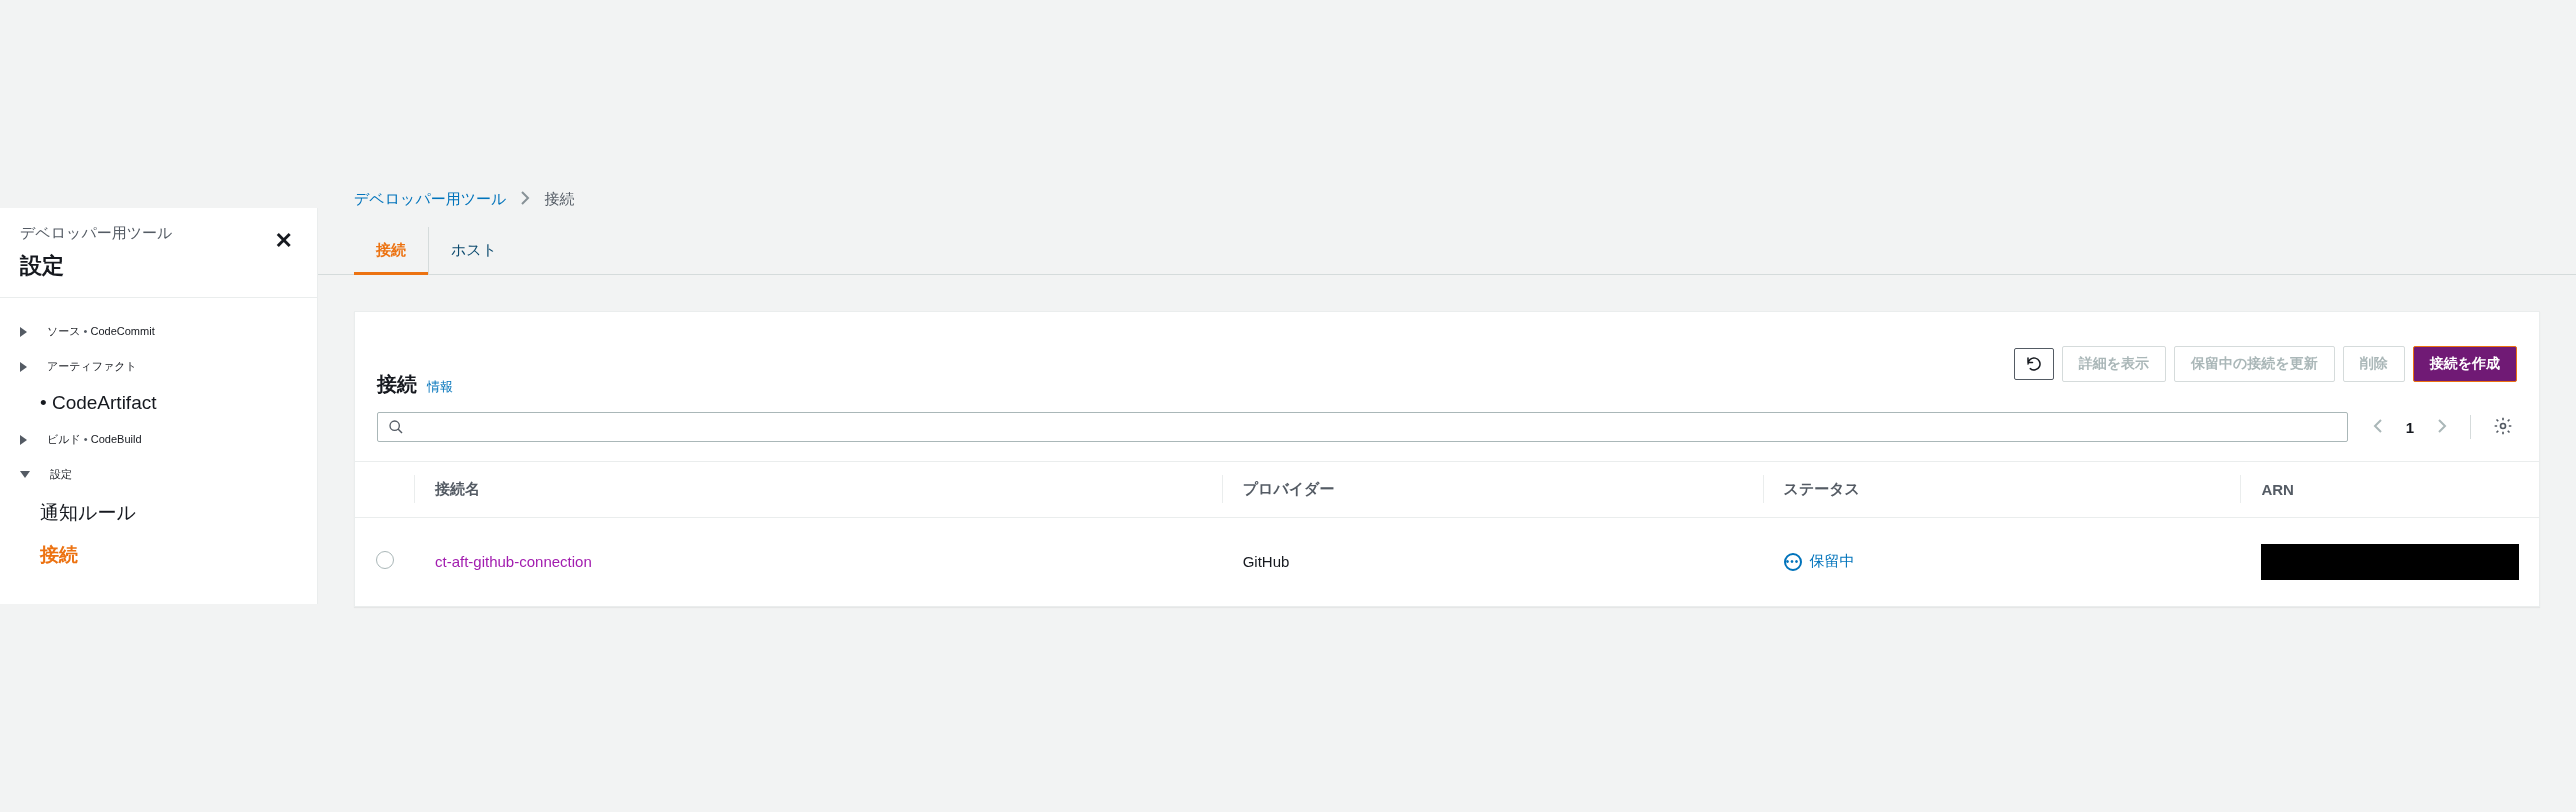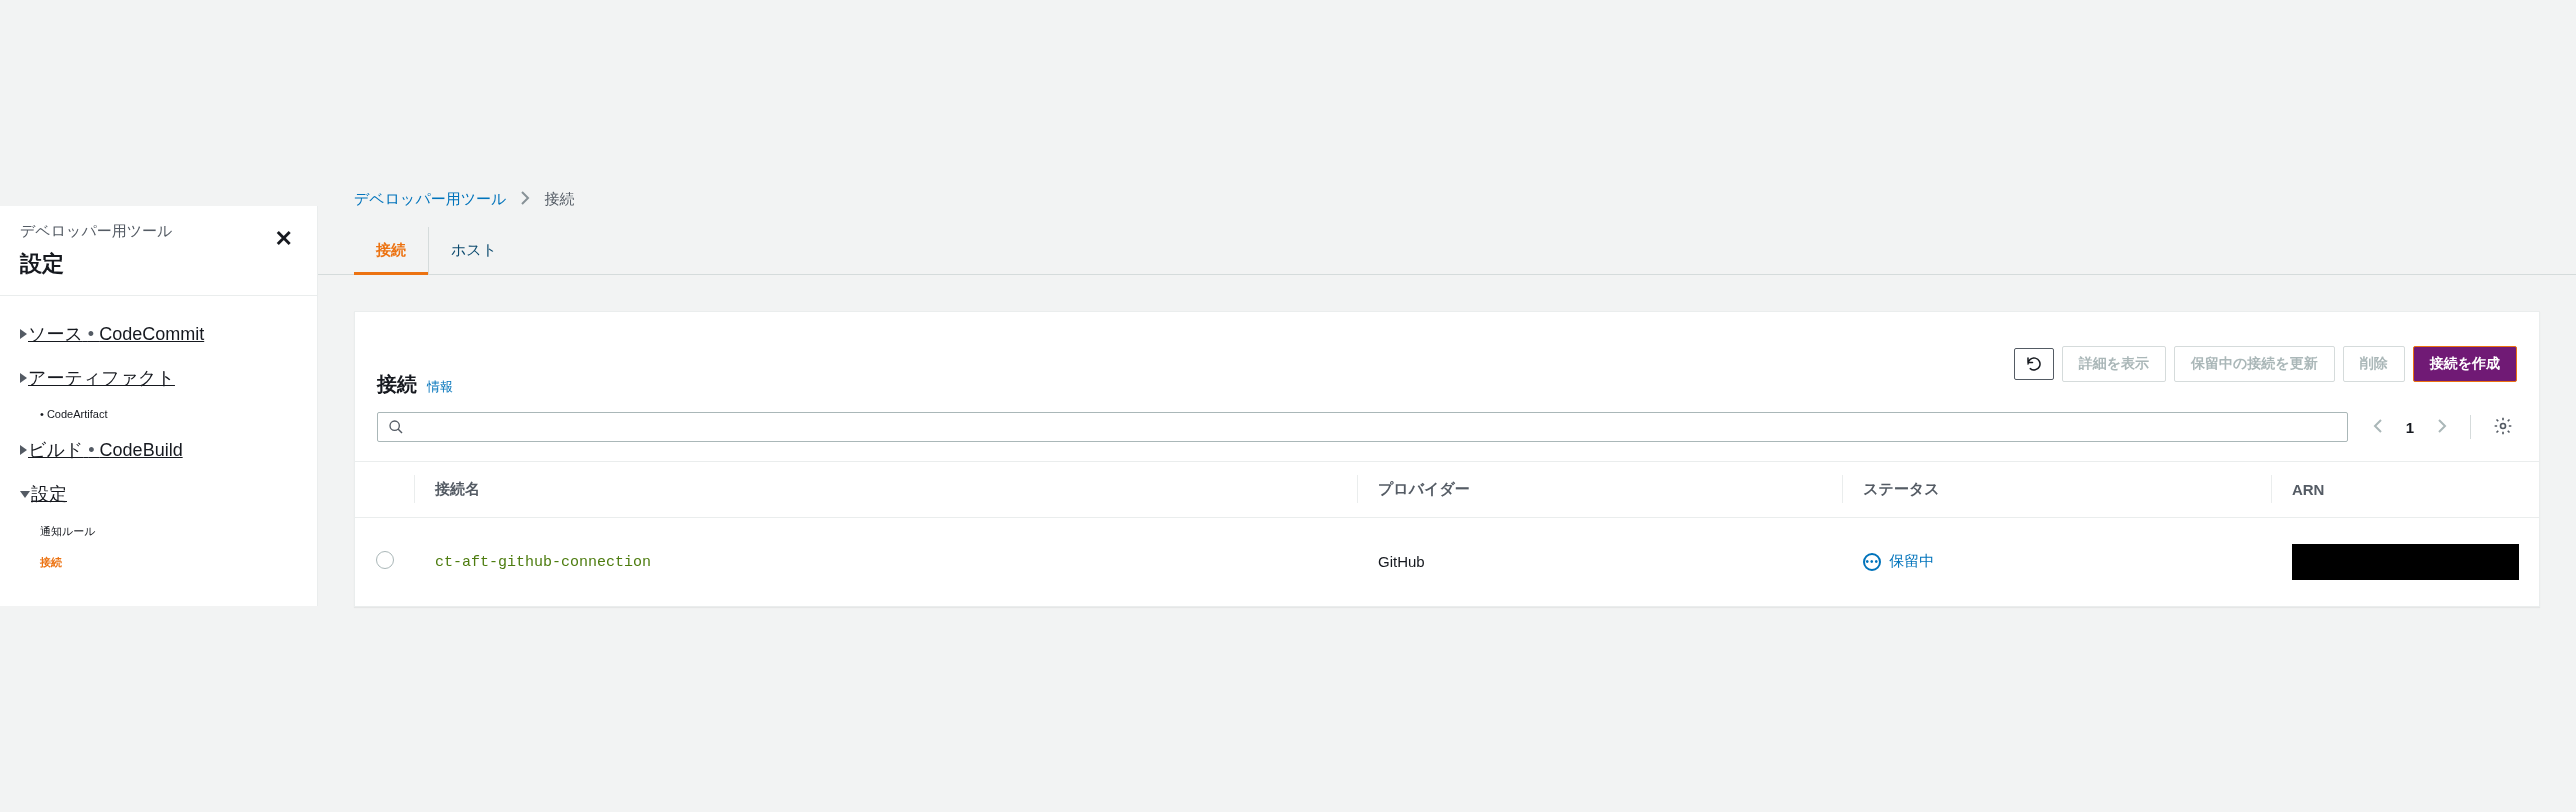--- a/index.html
+++ b/index.html
@@ -35,45 +35,44 @@
     background: none; border: none; cursor: pointer;
     color: #16191f;
     padding: 4px;
   }
 
   .nav-group { padding: 4px 0; }
   .nav-item {
     display: flex;
     align-items: center;
     padding: 10px 20px;
-    font-size: 18px;
+    font-size: 11px;
     color: #16191f;
     cursor: pointer;
-    gap: 1px;
-    text-decoration: underline;
+    gap: 20px;
   }
   .nav-item .caret {
     width: 0; height: 0;
     display: inline-block;
   }
   .caret-right {
     border-top: 5px solid transparent;
     border-bottom: 5px solid transparent;
     border-left: 7px solid #545b64;
   }
   .caret-down {
     border-left: 5px solid transparent;
     border-right: 5px solid transparent;
     border-top: 7px solid #545b64;
   }
   .nav-item-label { font-weight: 400; }
   .nav-item .sep { color: #545b64; }
   .nav-sub {
     padding: 8px 20px 8px 40px;
-    font-size: 11px;
+    font-size: 19px;
     color: #16191f;
     cursor: pointer;
   }
   .nav-sub.active { color: #ec7211; font-weight: 700; }
 
   
   .main {
     flex: 1;
     padding: 0;
   }
@@ -229,21 +228,21 @@
     vertical-align: middle;
   }
   .row-radio {
     width: 18px; height: 18px;
     border: 1px solid #aab7b8;
     border-radius: 50%;
     display: inline-block;
     cursor: pointer;
     background: #fff;
   }
-  .link { color: #4d7c0f; text-decoration: none; cursor: pointer; font-family: Liberation Mono, monospace; }
+  .link { color: #a21caf; text-decoration: none; cursor: pointer; }
   .status-cell { display: flex; align-items: center; gap: 8px; color: #0073bb; }
   .status-icon {
     width: 18px; height: 18px;
     border: 2px solid #0073bb;
     border-radius: 50%;
     display: inline-flex;
     align-items: center;
     justify-content: center;
     font-size: 10px;
     letter-spacing: 1px;

